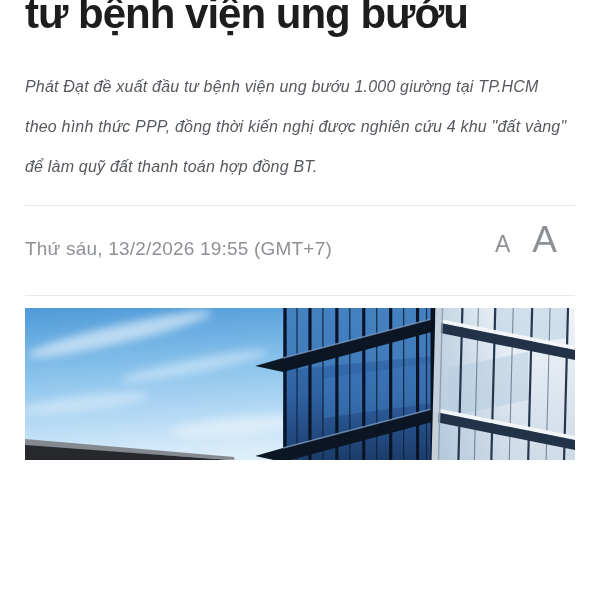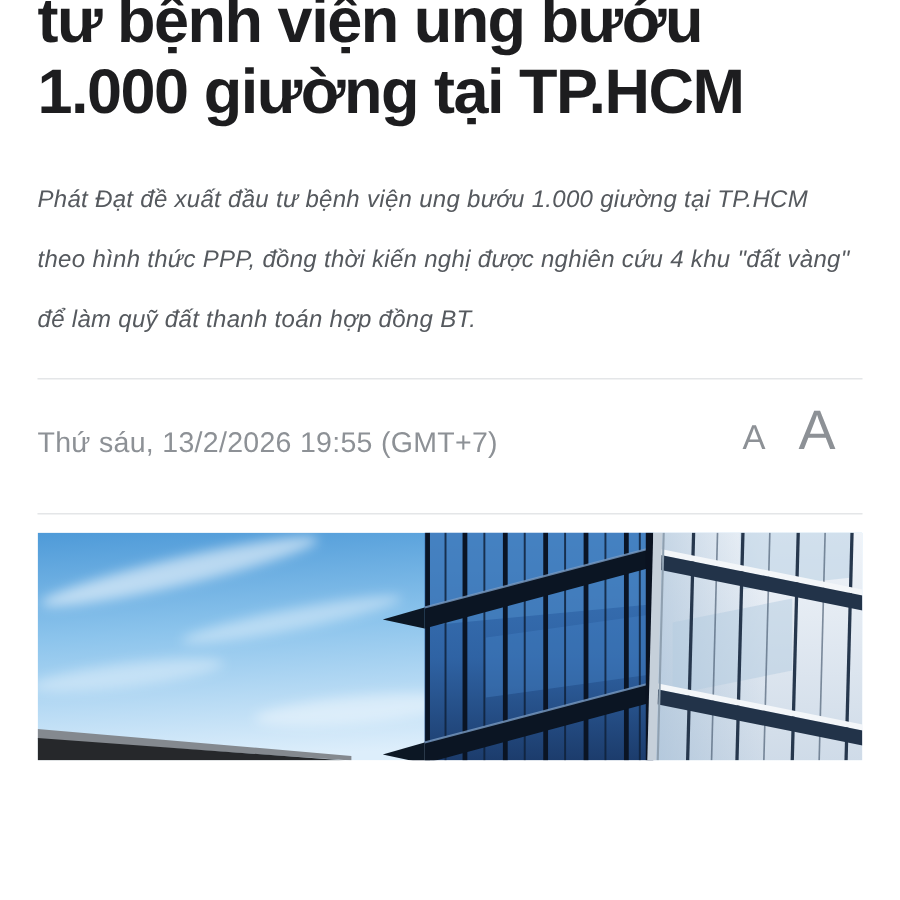--- a/index.html
+++ b/index.html
@@ -61,21 +61,20 @@
   }
   figure.article-image svg { display: block; width: 100%; height: 100%; }
 </style>
 </head>
 <body>
 
 <main>
 
   <h1 class="headline">
     <span class="line">tư bệnh viện ung bướu</span>
-    <span class="line">1.000 giường tại TP.HCM</span>
   </h1>
 
   <p class="lead">Phát Đạt đề xuất đầu tư bệnh viện ung bướu 1.000 giường tại TP.HCM theo hình thức PPP, đồng thời kiến nghị được nghiên cứu 4 khu "đất vàng" để làm quỹ đất thanh toán hợp đồng BT.</p>
 
   <hr class="divider">
 
   <div class="meta-row">
     <div>
       <div class="pub-date">Thứ sáu, 13/2/2026 19:55 (GMT+7)</div>
     </div>

